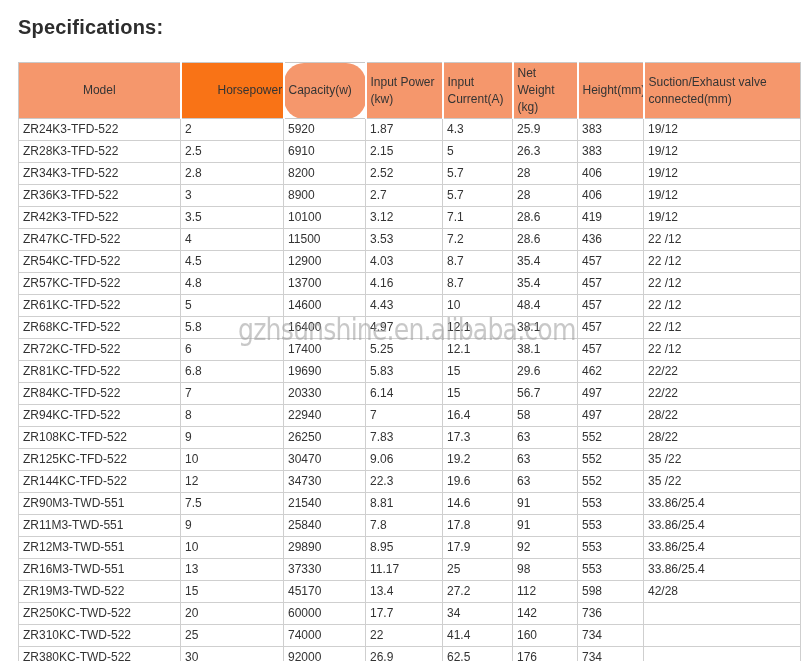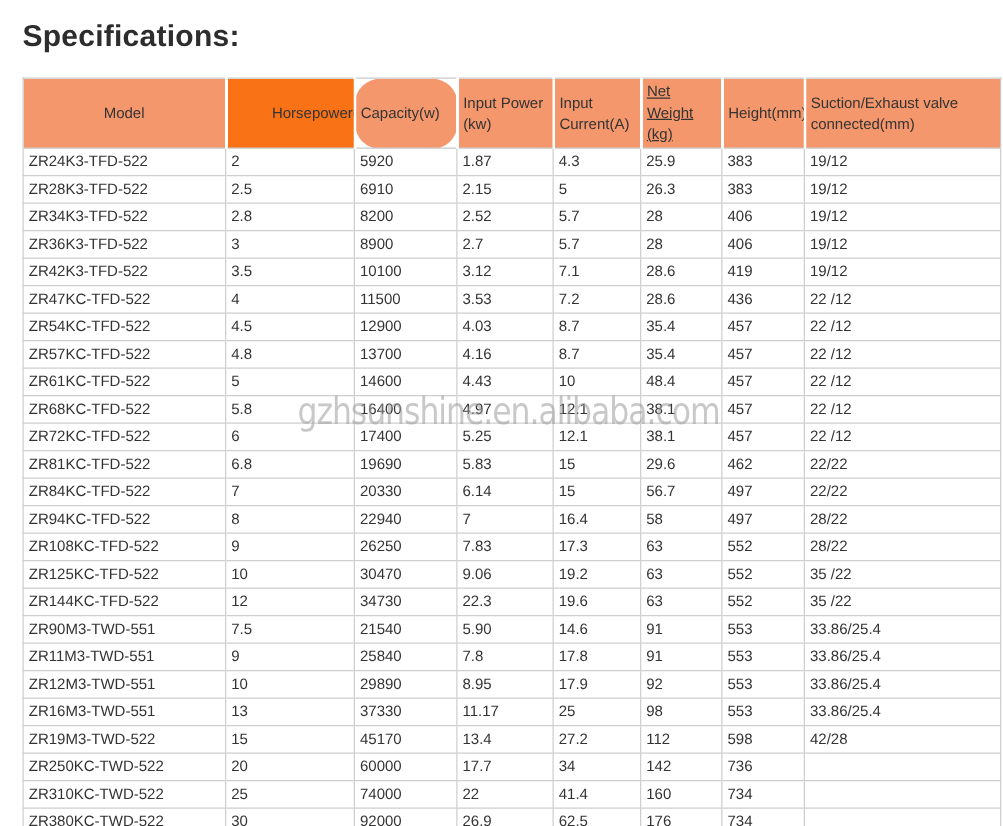--- a/index.html
+++ b/index.html
@@ -15,21 +15,21 @@
   .page {
     position: relative;
     width: 802px;
     height: 661px;
   }
   .title {
     position: absolute;
     left: 18px;
     top: 16px;
     margin: 0;
-    font-size: 24px;
+    font-size: 20px;
     font-weight: 700;
     color: #2d2d2d;
     letter-spacing: 0.2px;
   }
   table.spec-table {
     position: absolute;
     left: 18px;
     top: 62px;
     width: 782px;
     border-collapse: collapse;
@@ -96,21 +96,21 @@
       <col style="width:66px">
       <col style="width:157px">
     </colgroup>
     <thead>
       <tr id="header-row">
           <th style="background: rgb(245, 151, 108); text-align: center;">Model</th>
           <th style="background: #f97316; padding-left: 36px;">Horsepower(HP)</th>
           <th style="background: rgb(245, 151, 108); border-radius: 20px;">Capacity(w)</th>
           <th style="background: rgb(245, 151, 108);">Input Power (kw)</th>
           <th style="background: rgb(245, 151, 108);">Input Current(A)</th>
-          <th style="background: rgb(245, 151, 108); text-decoration: underline;">Net Weight (kg)</th>
+          <th style="background: rgb(245, 151, 108);">Net Weight (kg)</th>
           <th style="background: rgb(245, 151, 108);">Height(mm)</th>
           <th style="background: rgb(245, 151, 108);">Suction/Exhaust valve connected(mm)</th>
         </tr>
     </thead>
     <tbody id="table-body">
         <tr>
           <td>ZR24K3-TFD-522</td>
           <td>2</td>
           <td>5920</td>
           <td>1.87</td>
@@ -276,21 +276,21 @@
           <td>22.3</td>
           <td>19.6</td>
           <td>63</td>
           <td>552</td>
           <td>35 /22</td>
         </tr>
         <tr>
           <td>ZR90M3-TWD-551</td>
           <td>7.5</td>
           <td>21540</td>
-          <td>5.90</td>
+          <td>8.81</td>
           <td>14.6</td>
           <td>91</td>
           <td>553</td>
           <td>33.86/25.4</td>
         </tr>
         <tr>
           <td>ZR11M3-TWD-551</td>
           <td>9</td>
           <td>25840</td>
           <td>7.8</td>

